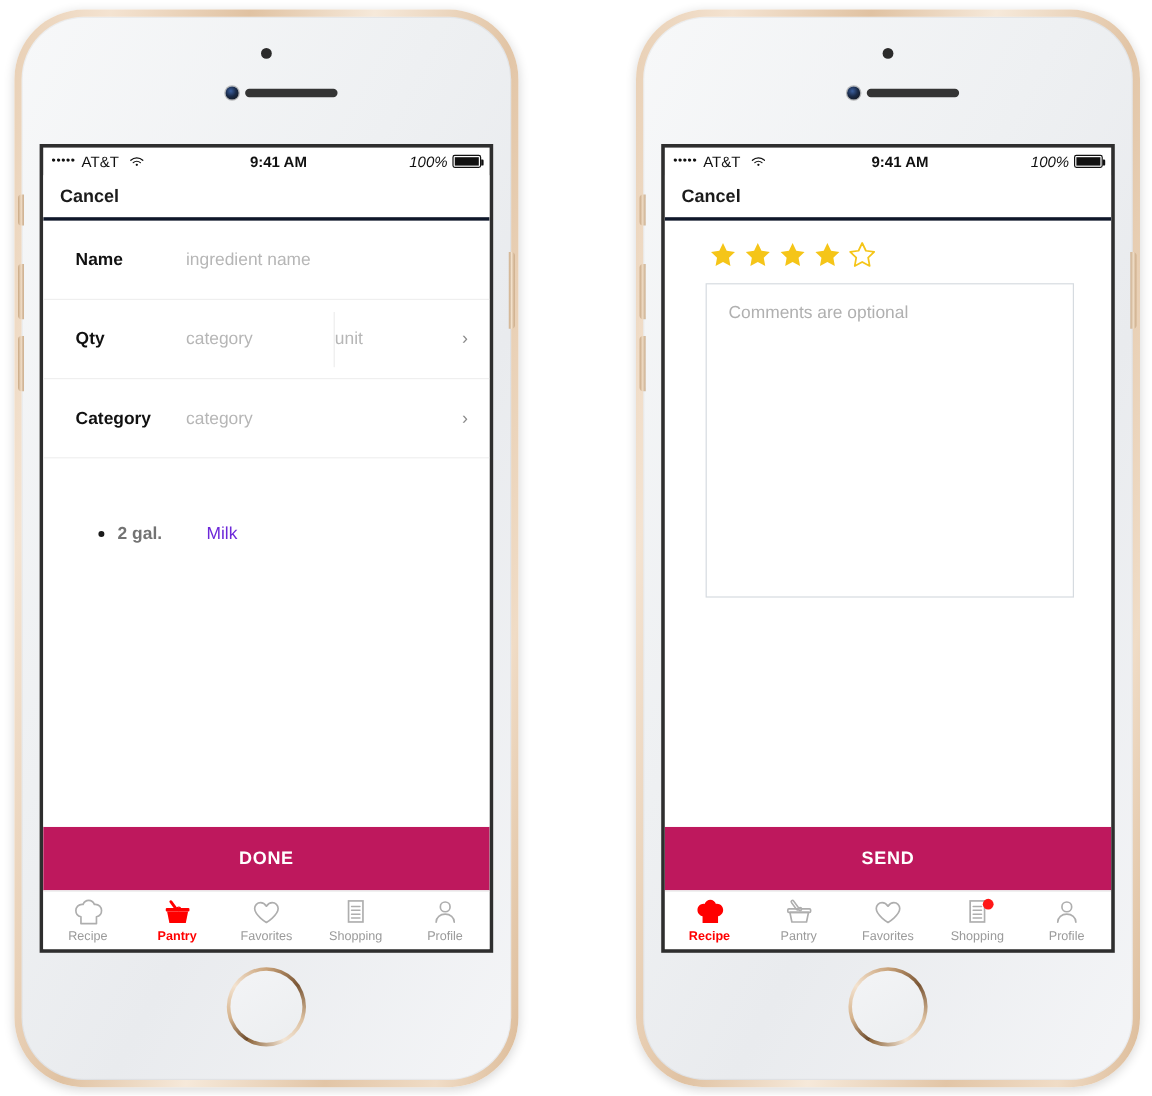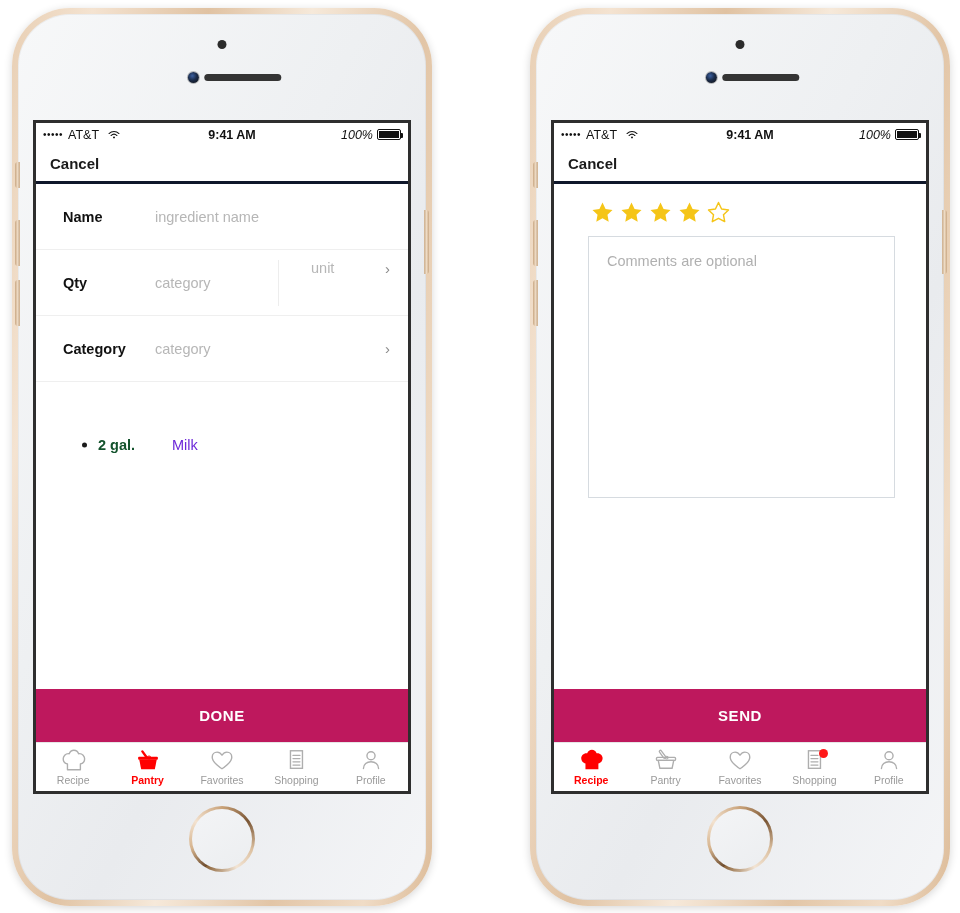--- a/index.html
+++ b/index.html
@@ -143,41 +143,41 @@
     position: relative;
   }
   .frow .label {
     font-size: 14.5px; font-weight: 700; color: #111;
     width: 92px; flex: 0 0 92px;
   }
   .frow .ph {
     font-size: 14.5px; color: #b6b6b6; flex: 1 1 auto;
   }
   .frow .cell-split {
-    flex: 0 0 130px; display: flex; align-items: flex-start;
+    flex: 0 0 130px; display: flex; align-items: center;
     border-left: 1px solid #ededed; height: 46px;
-    padding-left: 32px;
+    padding-left: 0;
     margin-left: 20px;
   }
   .chev { color: #8a8a8a; font-size: 15px; margin-left: auto; padding-right: 18px; }
   .chev-abs { position: absolute; right: 18px; color: #8a8a8a; font-size: 15px; }
 
   .spacer-gap { height: 32px; }
 
   .ing-list { padding: 18px 0 0 0; }
   .ing-item {
     display: flex; align-items: center; gap: 0;
     padding: 0 0 0 42px; height: 26px;
     position: relative;
   }
   .ing-bullet {
     position: absolute; left: 46px; top: 50%; transform: translateY(-50%);
     width: 5px; height: 5px; border-radius: 50%; background: #1b1b1b;
   }
-  .ing-qty { font-size: 14.5px; font-weight: 700; color: #14532d; margin-left: 20px; width: 74px; }
+  .ing-qty { font-size: 14.5px; font-weight: 700; color: #737373; margin-left: 20px; width: 74px; }
   .ing-name { font-size: 14.5px; color: #6d28d9; }
 
   
   .rating { padding: 16px 0 0 36px; display: flex; gap: 4px; }
   .star { width: 25px; height: 25px; display: block; }
 
   
   .comments-wrap { padding: 11px 31px 0 34px; }
   .comments {
     width: 100%; height: 262px;

